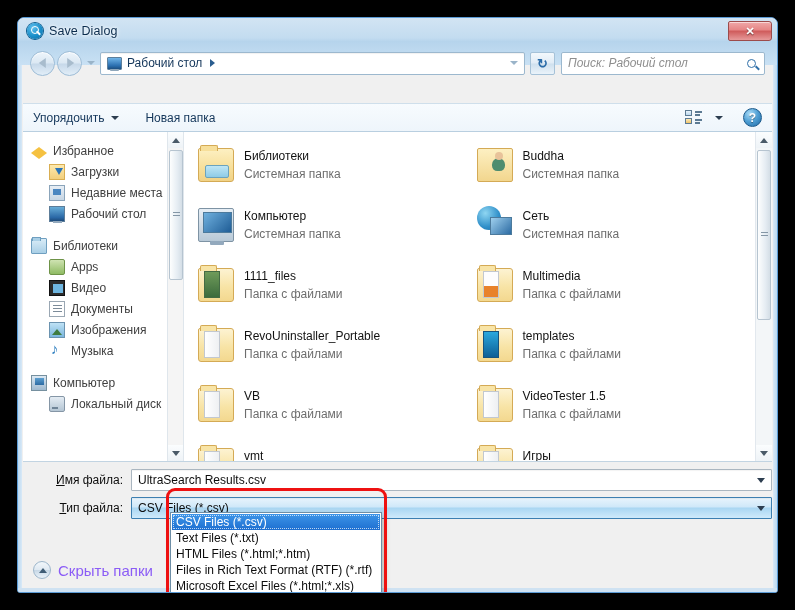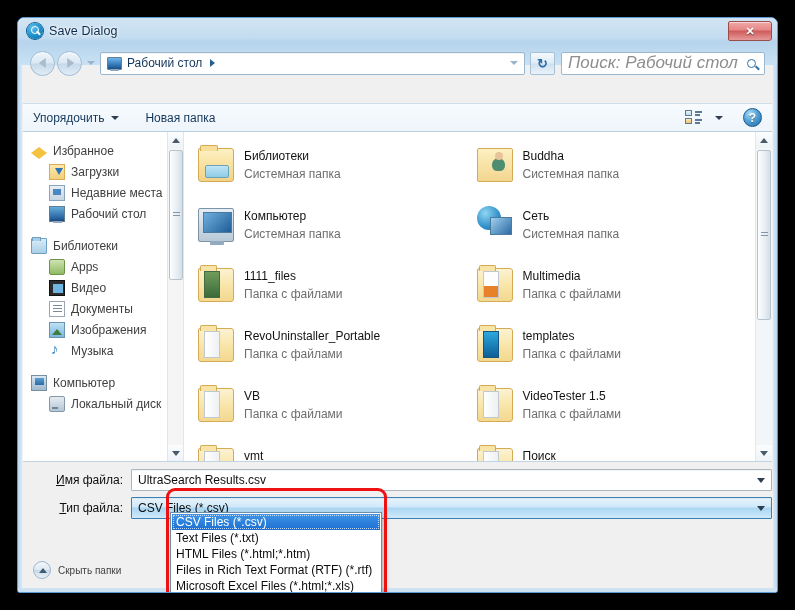--- a/index.html
+++ b/index.html
@@ -134,21 +134,21 @@
     background: linear-gradient(to bottom,#f3f8fc 0%,#e1ecf6 48%,#cfe0ee 52%,#eaf3fa 100%);
     border:1px solid #a6c2d8; border-radius:2px;
     display:flex;align-items:center;justify-content:center;
     color:#2a6ba8; font-size:13px; font-weight:bold;
   }
   #search-box {
     width:204px; height:23px; margin-left:6px; flex:0 0 auto;
     background:#fff; border:1px solid #9cb8ce; border-radius:2px;
     display:flex; align-items:center; padding:0 6px;
   }
-  #search-ph { font-size:17px; color:#8e8e8e; font-style:italic; flex:1 1 auto; }
+  #search-ph { font-size:12px; color:#8e8e8e; font-style:italic; flex:1 1 auto; }
   .mag {
     width:9px;height:9px;border:1.6px solid #2f6fa8;border-radius:50%;
     position:relative; flex:0 0 auto; margin-right:2px;
   }
   .mag::after{
     content:"";position:absolute;left:7px;top:7px;width:5px;height:1.8px;
     background:#2f6fa8;transform:rotate(45deg);
   }
 
   
@@ -369,21 +369,21 @@
   #hide-btn { display:flex; align-items:center; }
   .circ-up {
     width:18px;height:18px;border-radius:50%;margin-right:7px;
     background:linear-gradient(to bottom,#f2f7fb 0%,#dfe9f2 48%,#c8d8e6 52%,#eaf2f9 100%);
     border:1px solid #9db6cb; position:relative;
   }
   .circ-up::after{
     content:"";position:absolute;left:5px;top:6px;width:0;height:0;
     border-left:4px solid transparent;border-right:4px solid transparent;border-bottom:5px solid #3f5c75;
   }
-  #hide-label { font-size:10px; color:#404040; }
+  #hide-label { font-size:15px; color:#8b5cf6; }
 
   
   #annot {
     position:absolute; left:148px; top:470px;
     width:221px; height:115px;
     border:3px solid #ee1111; border-radius:9px;
     pointer-events:none; z-index:60;
   }
 </style>
 </head>
@@ -616,21 +616,21 @@
             <span class="ficon f-folder"></span>
             <span class="finfo">
               <span class="fname">vmt</span><br>
               
             </span>
           </div>
 
           <div class="fitem">
             <span class="ficon f-folder"></span>
             <span class="finfo">
-              <span class="fname">Поиск</span><br>
+              <span class="fname">Игры</span><br>
               
             </span>
           </div>
 
         </div>
 
         <div id="file-sb">
           <div class="sb-arrow sb-up">
             <span class="sb-tri-u"></span>
           </div>

